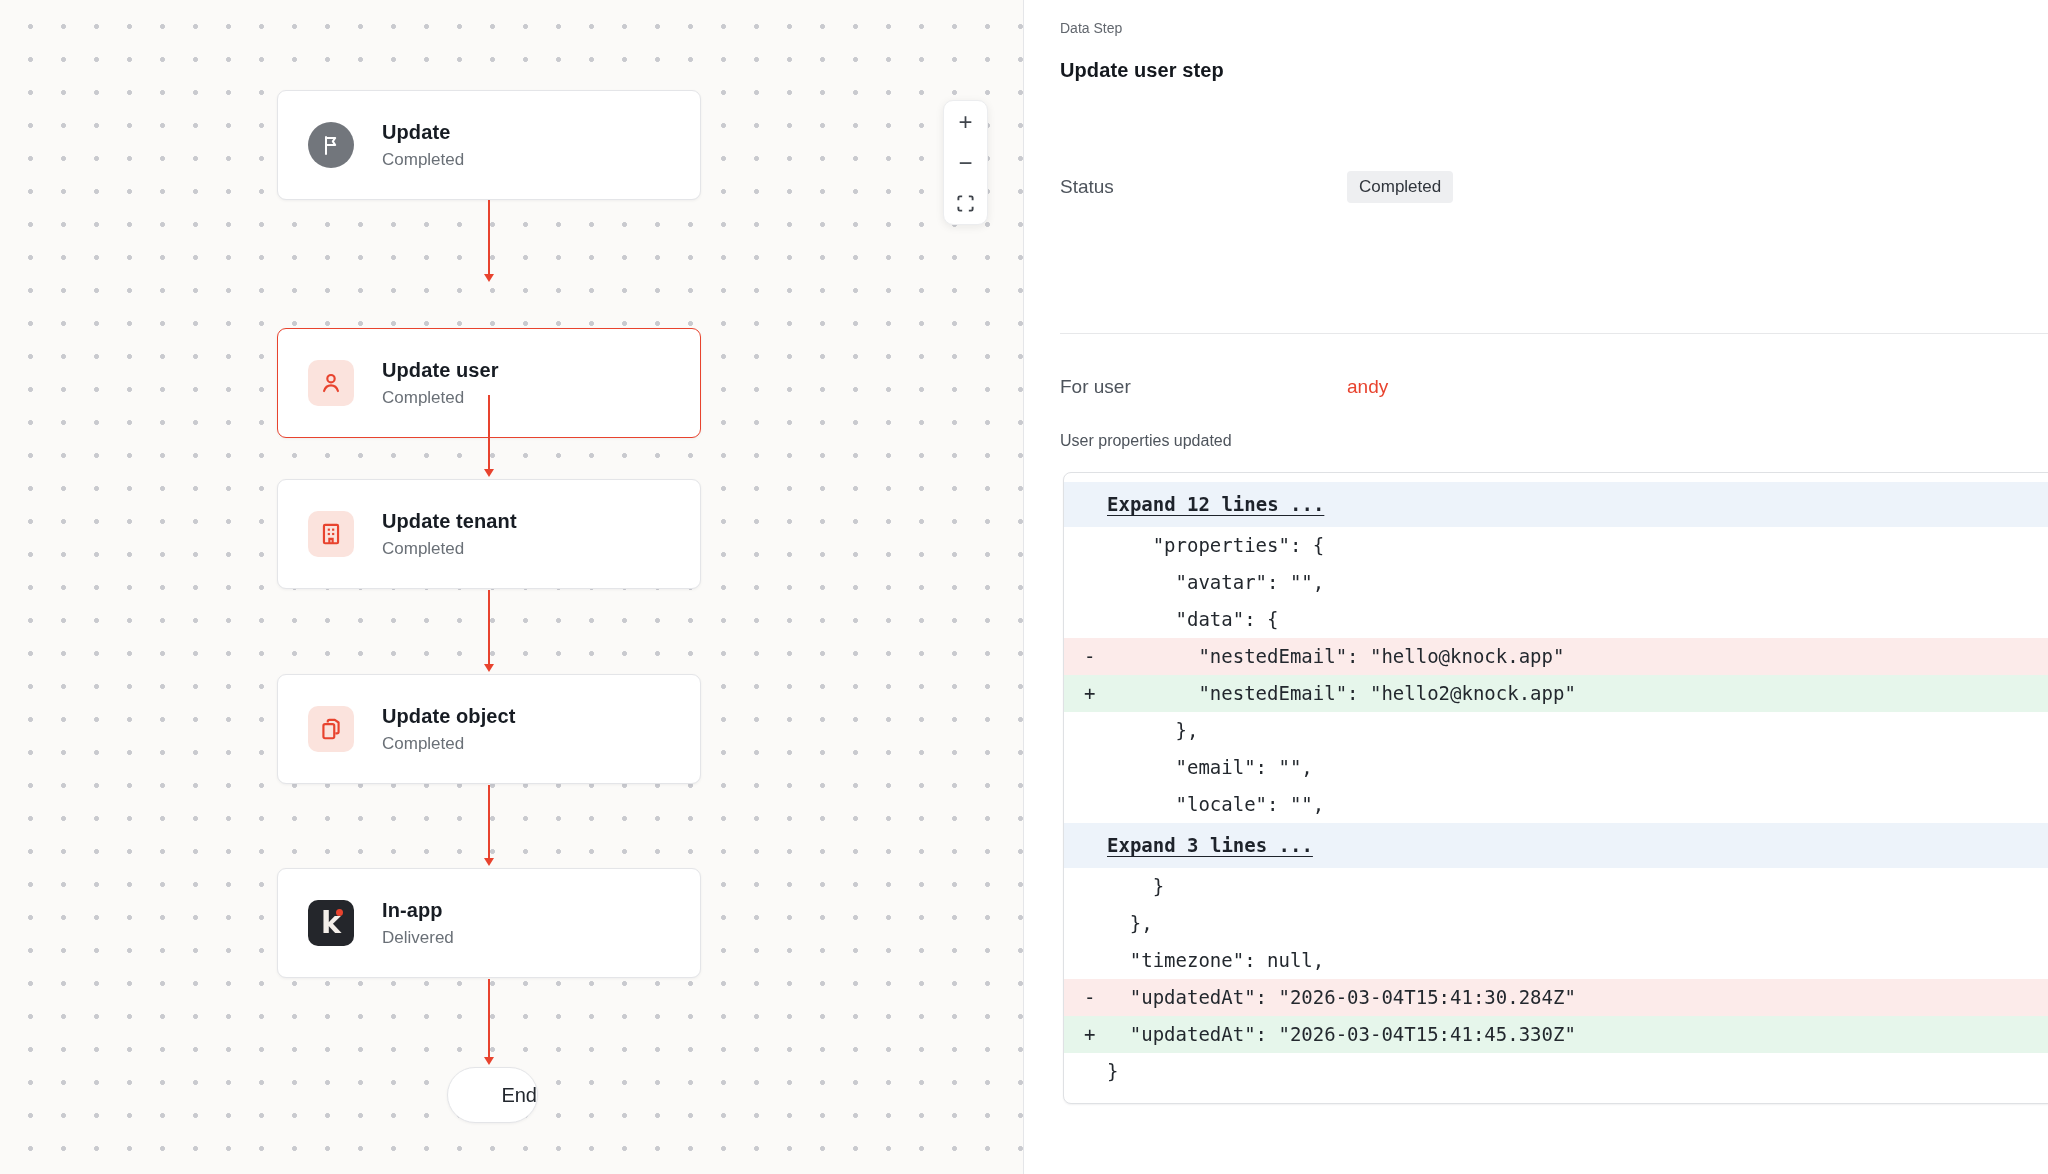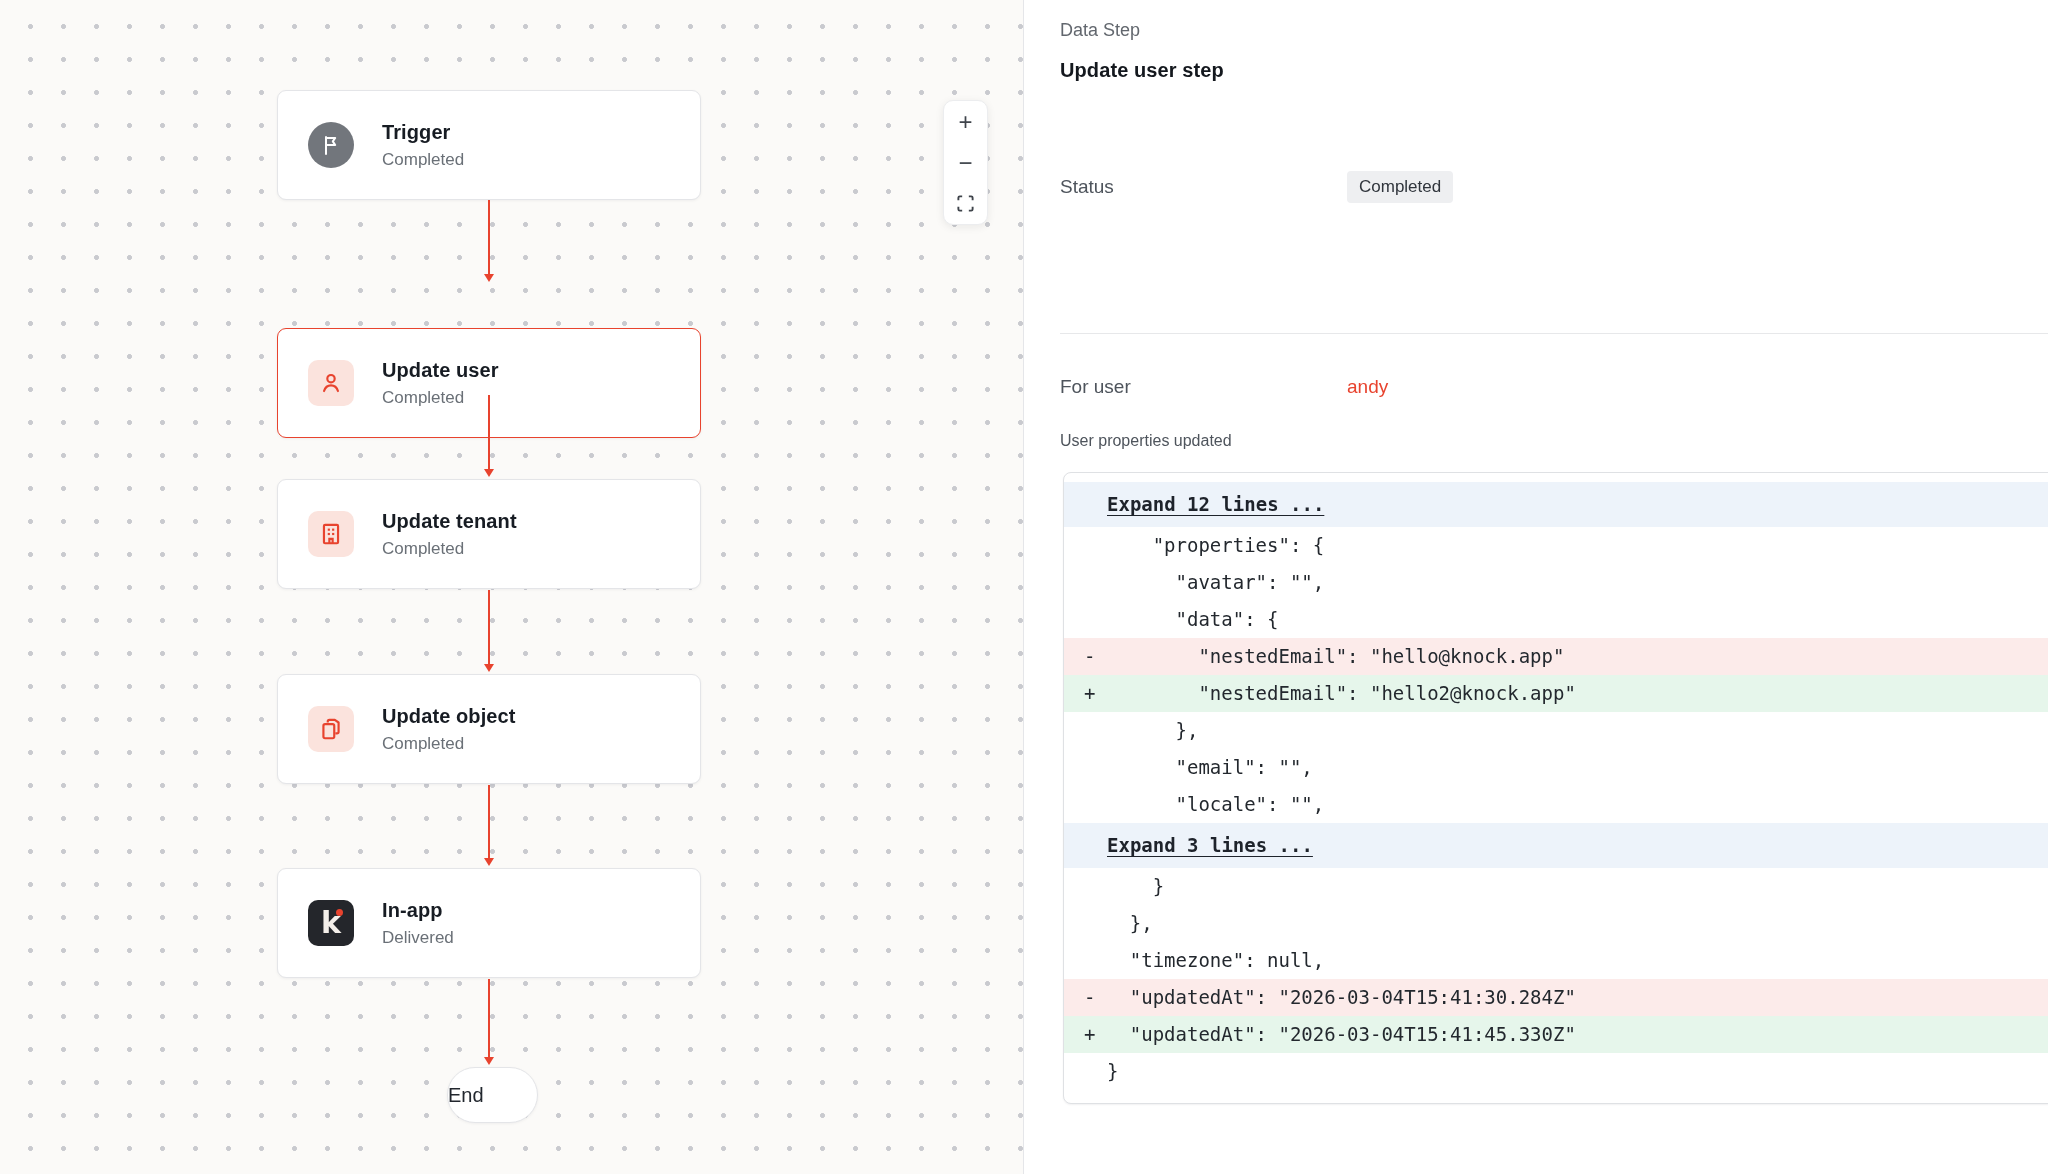--- a/index.html
+++ b/index.html
@@ -45,34 +45,34 @@
   .node-status { font-size: 17px; color: #6A7077; }
 
   .arrow { position: absolute; left: 488px; width: 2px; background: var(--accent); }
   .arrow::after { content: ""; position: absolute; bottom: -6px; left: -4.5px;
     border-left: 5.5px solid transparent; border-right: 5.5px solid transparent;
     border-top: 8px solid var(--accent); }
 
   .end-node { position: absolute; left: 447px; top: 1067px; width: 91px; height: 56px;
     background: #fff; border: 1px solid var(--card-border); border-radius: 28px;
     box-shadow: 0 1px 3px rgba(20,24,30,.05); display: flex; align-items: center;
-    justify-content: flex-start; font-size: 20px; color: #22272e; cursor: pointer; }
+    justify-content: flex-end; font-size: 20px; color: #22272e; cursor: pointer; }
 
   .zoom-toolbar { position: absolute; left: 943px; top: 100px; width: 45px; height: 125px;
     background: #fff; border: 1px solid #ECEDEF; border-radius: 10px;
     box-shadow: 0 2px 8px rgba(20,24,30,.08); display: flex; flex-direction: column;
     align-items: stretch; overflow: hidden; }
   .zoom-btn { flex: 1; border: 0; background: transparent; color: #3F444B;
     font-size: 24px; line-height: 1; cursor: pointer; display: flex;
     align-items: center; justify-content: center; font-family: "Liberation Sans", sans-serif; }
 
   
   .panel { position: absolute; left: 1024px; top: 0; width: 1024px; height: 1174px;
     background: #fff; }
-  .eyebrow { position: absolute; left: 36px; top: 20px; font-size: 18px; color: var(--muted); }
+  .eyebrow { position: absolute; left: 36px; top: 20px; font-size: 14px; color: var(--muted); }
   .panel-title { position: absolute; left: 36px; top: 59px; font-size: 20px;
     font-weight: 700; color: #14181E; letter-spacing: .1px; }
 
   .field-row { position: absolute; left: 36px; right: 24px; display: flex; align-items: center; }
   .field-label { width: 287px; flex: 0 0 287px; font-size: 19px; color: #4E545C; }
   .field-value { font-size: 19px; color: #1A1F27; }
   .badge { display: inline-block; background: #EEEFF1; border-radius: 4px;
     padding: 6px 12px; font-size: 17px; color: #30353C; }
   .user-link { color: var(--accent); cursor: pointer; }
   .h-divider { position: absolute; left: 36px; right: 0; top: 333px; height: 1px;
@@ -102,21 +102,21 @@
   <div class="canvas">
 
     <div class="node-card" style="top:90px">
       <div class="node-icon circle">
         <svg width="24" height="24" viewBox="0 0 24 24" fill="none">
           <path d="M7 21V4" stroke="#fff" stroke-width="2" stroke-linecap="round"></path>
           <path d="M7 5h9.2l-2.4 3.4L16.2 12H7z" fill="none" stroke="#fff" stroke-width="2" stroke-linejoin="round"></path>
         </svg>
       </div>
       <div class="node-text">
-        <div class="node-title">Trigger</div>
+        <div class="node-title">Update</div>
         <div class="node-status">Completed</div>
       </div>
     </div>
 
     <div class="arrow" style="top:200px;height:76px"></div>
 
     <div class="node-card selected" style="top:284px">
       <div class="node-icon soft">
         <svg width="26" height="26" viewBox="0 0 24 24" fill="none">
           <circle cx="12" cy="8" r="3.4" stroke="#E8432E" stroke-width="2"></circle>

